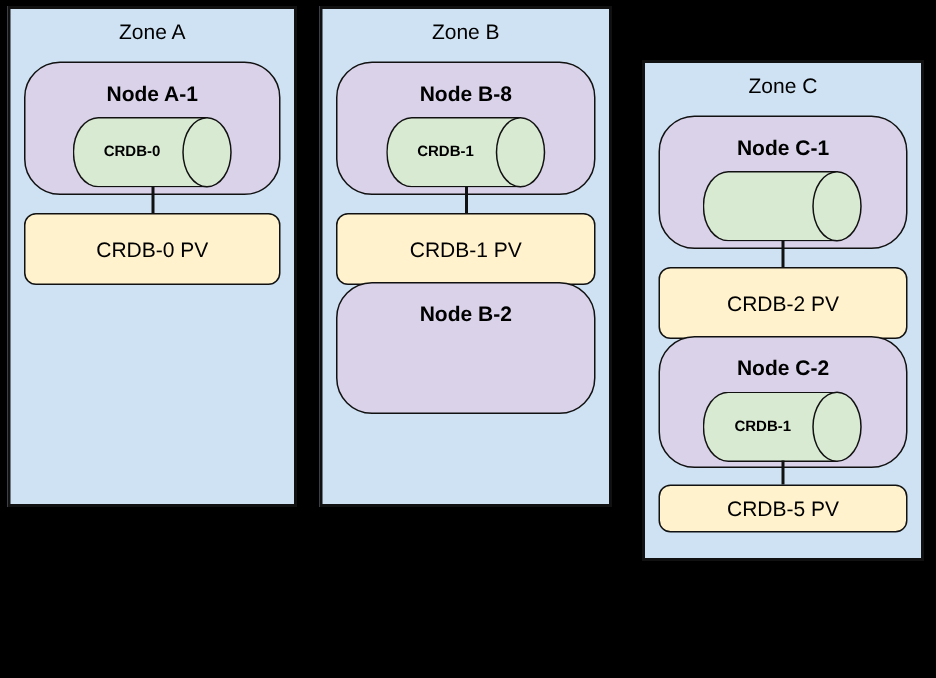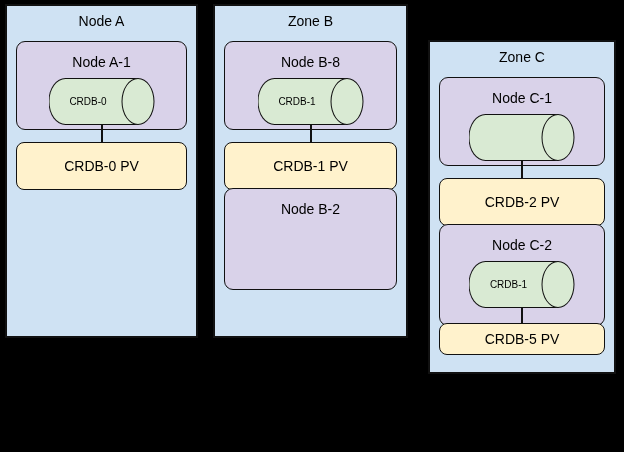--- a/index.html
+++ b/index.html
@@ -41,25 +41,26 @@
     font-size: 14px;
     line-height: 16px;
   }
 
   .node {
     position: absolute;
     left: 9px;
     right: 9px;
     background: var(--node-fill, #d9d2e9);
     border: 1px solid var(--border, #111111);
-    border-radius: 9px;
-    box-sizing: border-box;
+    border-radius: 24px;
+    box-sizing: border-box;
+    font-weight: bold;
   }
   .node.row1 { top: 35px;  height: 89px; }
-  .node.row2 { top: 182px; height: 102px; }
+  .node.row2 { top: 182px; height: 88px; }
 
   .node-label {
     position: absolute;
     top: 12px;
     left: 0;
     width: 100%;
     text-align: center;
     font-size: 14px;
     line-height: 16px;
   }
@@ -127,21 +128,21 @@
   }
   .pv.row1 { top: 136px; height: 48px; }
   .pv.row2 { top: 281px; height: 32px; justify-content: center; }
 </style>
 </head>
 <body>
 
 <div class="canvas">
 
   <section class="zone zone-a">
-    <div class="zone-title">Node A</div>
+    <div class="zone-title">Zone A</div>
 
     <div class="node row1">
       <div class="node-label">Node A-1</div>
       <div class="cylinder">
         <div class="cyl-body"></div>
         <div class="cyl-cap"></div>
         <div class="cyl-label">CRDB-0</div>
       </div>
     </div>
     <div class="connector row1"></div>

